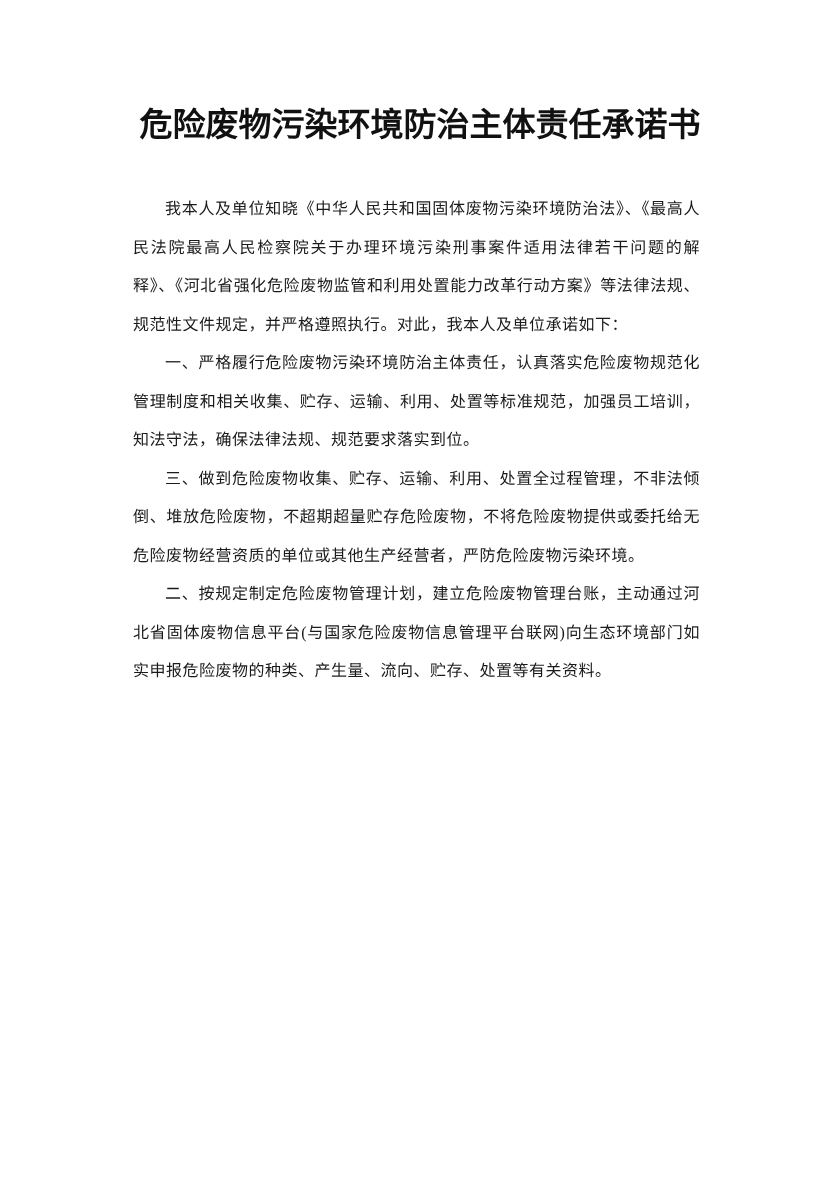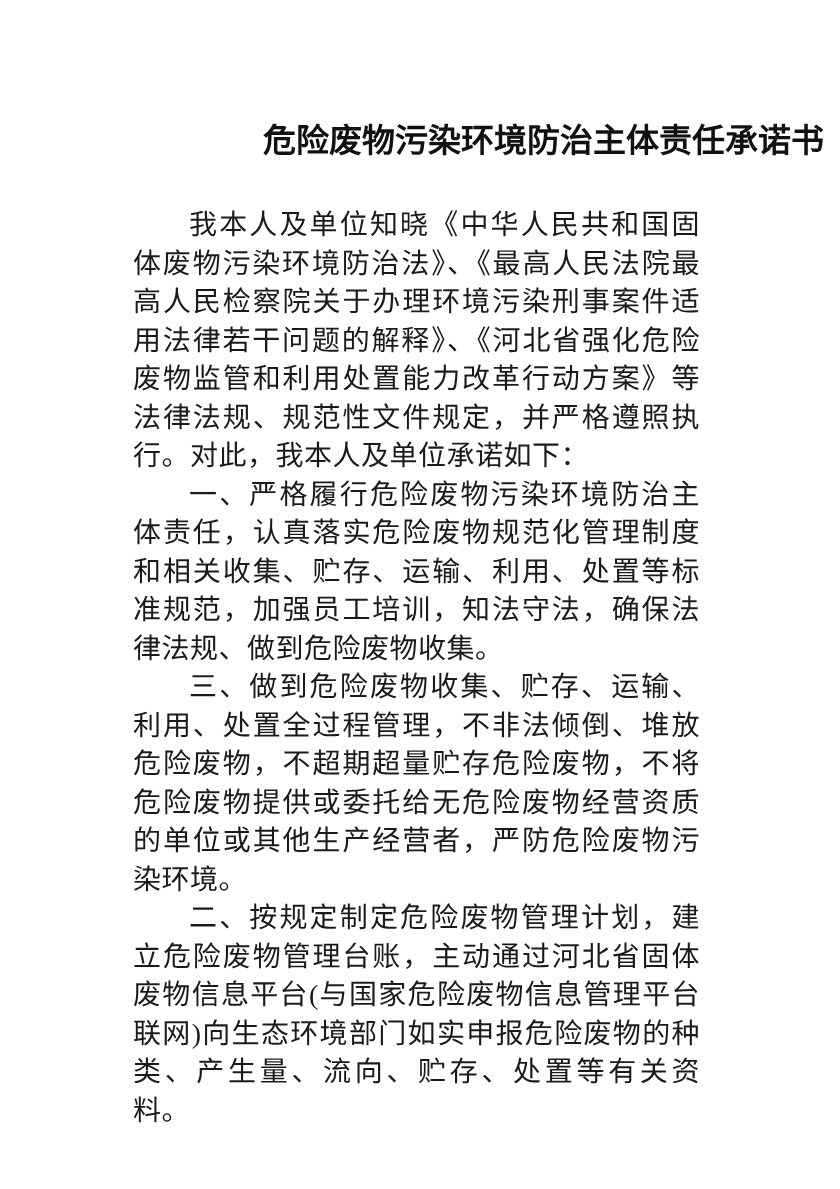--- a/index.html
+++ b/index.html
@@ -12,51 +12,51 @@
     position: relative;
     width: 840px;
     height: 1189px;
     margin: 0 auto;
     background: #ffffff;
     overflow: hidden;
     font-family: "Liberation Serif", serif;
     color: #151515;
   }
   .doc-title {
-    margin: 16px;
+    margin: 0;
     padding-top: 103px;
-    text-align: right;
+    text-align: center;
     font-family: "DejaVu Sans", sans-serif;
     font-weight: 700;
     font-size: 33px;
     line-height: 44px;
     letter-spacing: 0px;
     color: #111111;
   }
   .doc-body {
     margin-top: 43px;
     margin-left: 133px;
     width: 567px;
   }
   .doc-body p {
     margin: 0;
-    font-size: 28px;
+    font-size: 16px;
     line-height: 38.5px;
     text-align: justify;
     text-justify: inter-character;
     text-indent: 2em;
     letter-spacing: 0.5px;
     color: #1a1a1a;
   }
 </style>
 </head>
 <body>
 
 <div class="page">
   <h1 class="doc-title">危险废物污染环境防治主体责任承诺书</h1>
 
   <div class="doc-body">
     <p>我本人及单位知晓《中华人民共和国固体废物污染环境防治法》、《最高人民法院最高人民检察院关于办理环境污染刑事案件适用法律若干问题的解释》、《河北省强化危险废物监管和利用处置能力改革行动方案》等法律法规、规范性文件规定，并严格遵照执行。对此，我本人及单位承诺如下：</p>
-    <p>一、严格履行危险废物污染环境防治主体责任，认真落实危险废物规范化管理制度和相关收集、贮存、运输、利用、处置等标准规范，加强员工培训，知法守法，确保法律法规、做到危险废物收集。</p>
+    <p>一、严格履行危险废物污染环境防治主体责任，认真落实危险废物规范化管理制度和相关收集、贮存、运输、利用、处置等标准规范，加强员工培训，知法守法，确保法律法规、规范要求落实到位。</p>
     <p>三、做到危险废物收集、贮存、运输、利用、处置全过程管理，不非法倾倒、堆放危险废物，不超期超量贮存危险废物，不将危险废物提供或委托给无危险废物经营资质的单位或其他生产经营者，严防危险废物污染环境。</p>
     <p>二、按规定制定危险废物管理计划，建立危险废物管理台账，主动通过河北省固体废物信息平台(与国家危险废物信息管理平台联网)向生态环境部门如实申报危险废物的种类、产生量、流向、贮存、处置等有关资料。</p>
   </div>
 </div>
 
 </body></html>

